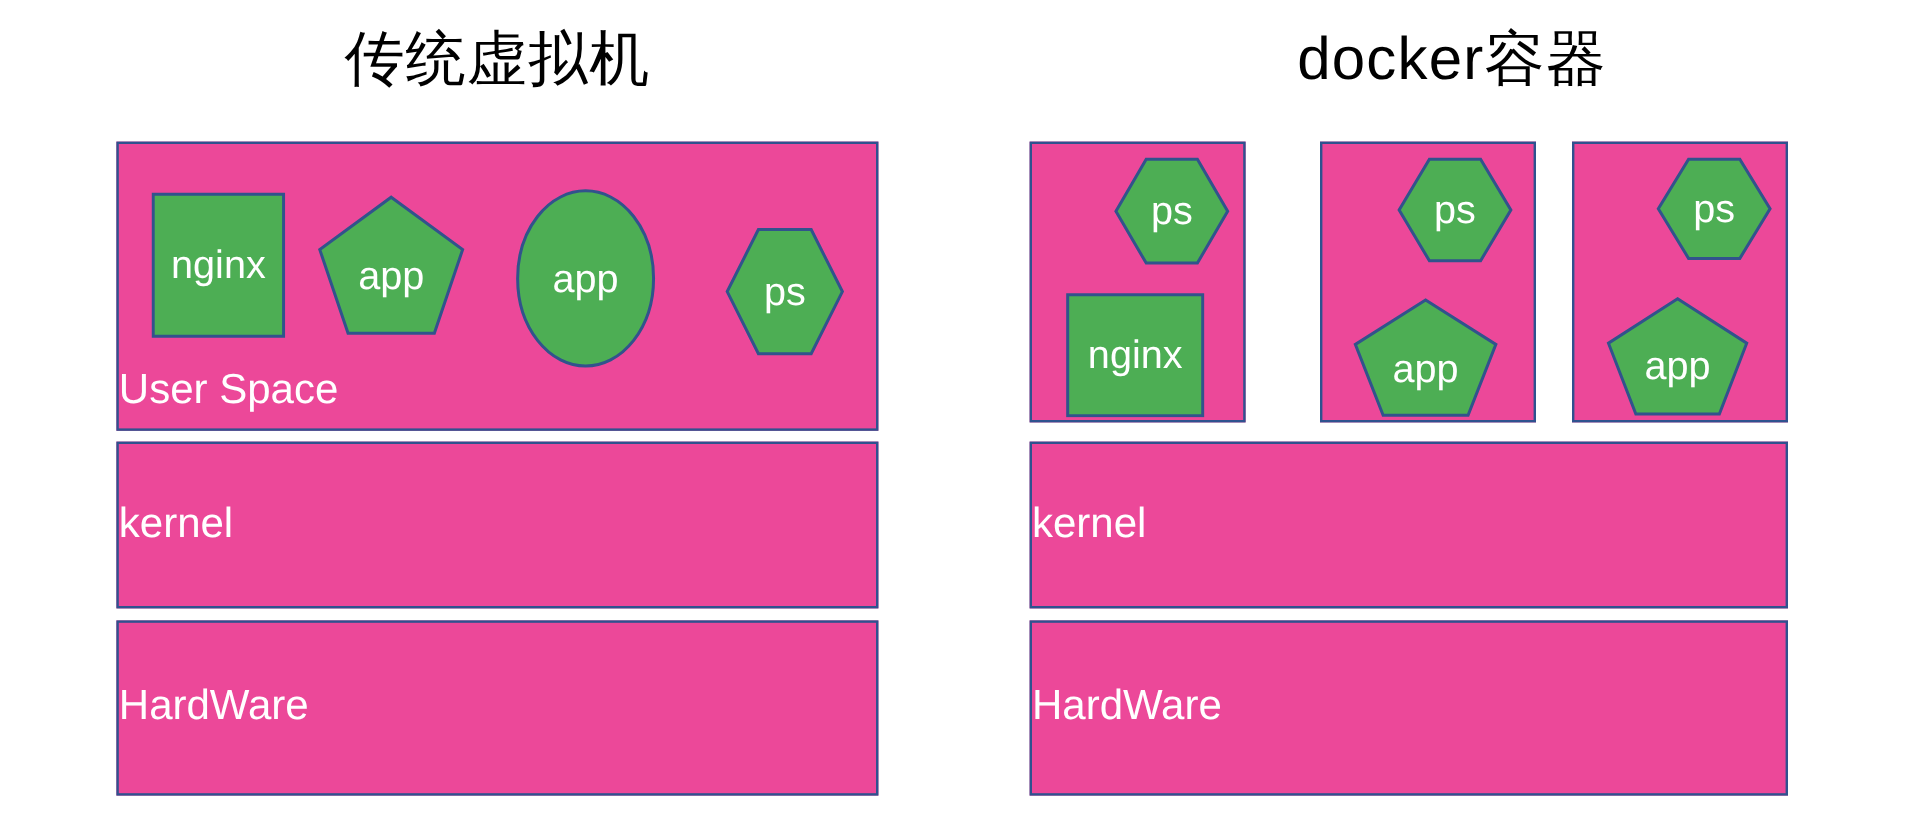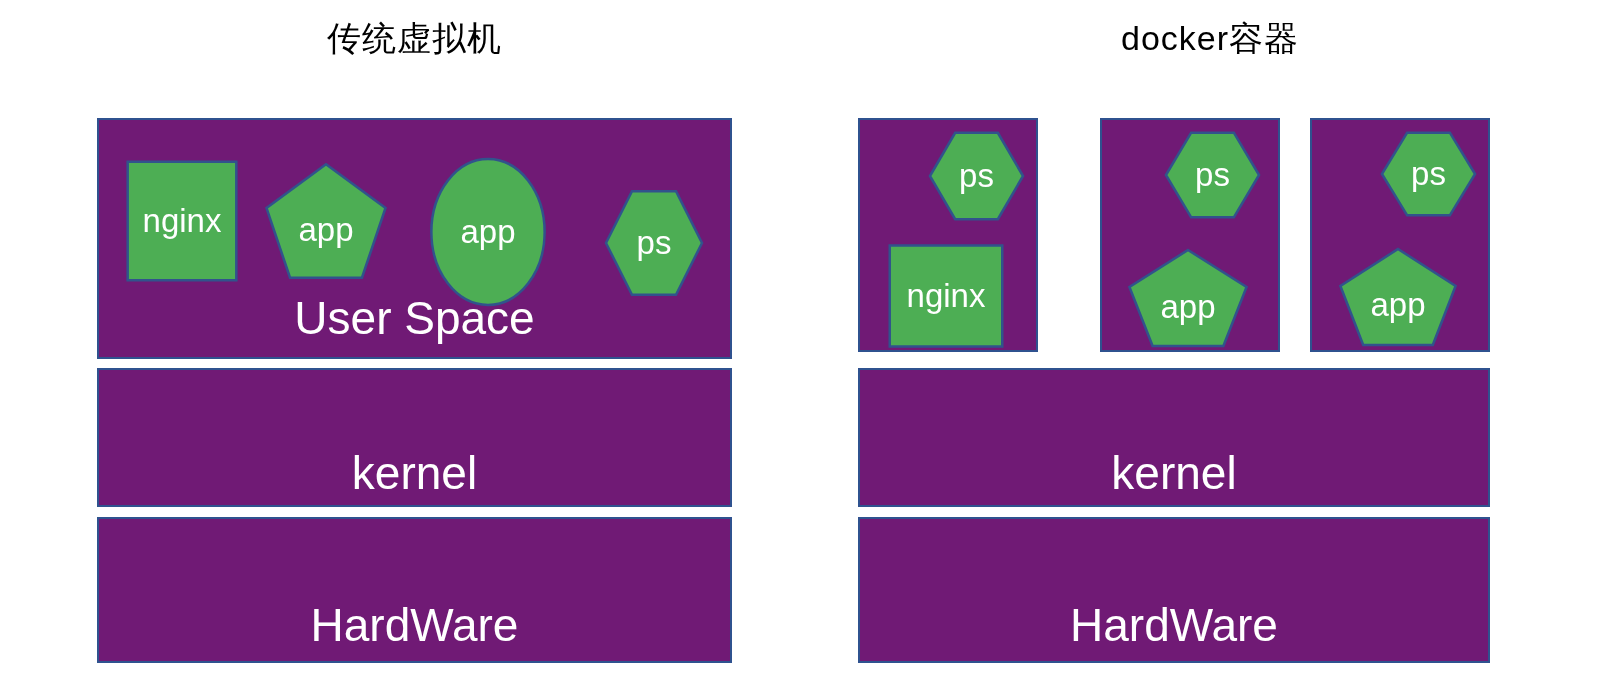--- a/index.html
+++ b/index.html
@@ -2,34 +2,34 @@
 <html><head>
 <meta charset="utf-8">
 <style>
   html,body{margin:0;padding:0;}
   body{
     width:1610px;height:698px;position:relative;background:#ffffff;
     font-family:"Liberation Sans","DejaVu Sans",sans-serif;overflow:hidden;
   }
   .title{
     position:absolute;top:16px;text-align:center;
-    font-size:34px;color:#000000;letter-spacing:1px;
+    font-size:50px;color:#000000;letter-spacing:1px;
   }
   .title-left{left:97px;width:635px;}
   .title-right{left:894px;width:632px;}
   .bluebox{
-    position:absolute;background:#701a75;border:2.5px solid #2f528f;
+    position:absolute;background:#ec4899;border:2.5px solid #2f528f;
     box-sizing:border-box;
     text-decoration:underline;
   }
   .layer-label{
-    position:absolute;left:0;width:100%;text-align:center;
-    color:#ffffff;font-size:46px;
+    position:absolute;left:0;width:100%;
+    color:#ffffff;font-size:35px;
   }
-  .layer-label.center{top:50%;transform:translateY(-54%);margin-top:37px;}
+  .layer-label.center{top:50%;transform:translateY(-54%);}
   .layer-label.bottom{bottom:12px;}
   .shape{position:absolute;}
   .shape svg{position:absolute;left:0;top:0;width:100%;height:100%;display:block;}
   .shape .fill{fill:#4dae54;stroke:#31538c;stroke-width:2.5;vector-effect:non-scaling-stroke;}
   .shape-label{
     position:absolute;left:0;top:0;width:100%;height:100%;
     display:flex;align-items:center;justify-content:center;
     color:#ffffff;font-size:33px;
   }
   .shape.pentagon .shape-label{padding-top:14%;box-sizing:border-box;}

